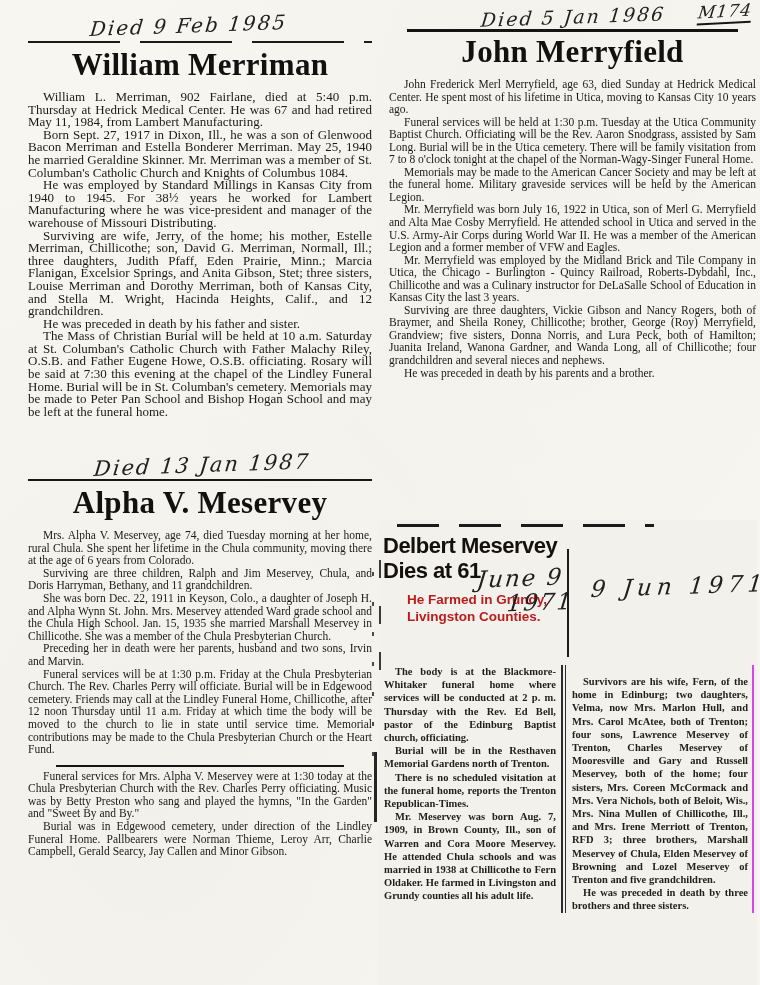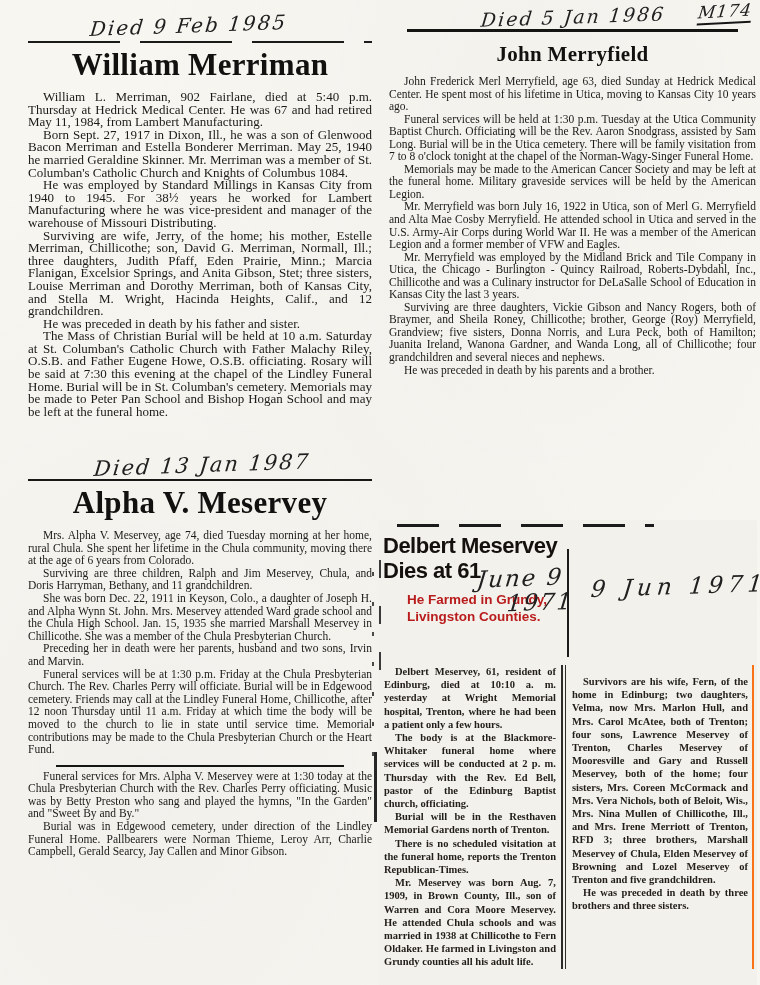--- a/index.html
+++ b/index.html
@@ -44,21 +44,21 @@
 
   
   #clip-merryfield { left:389px; top:4px; width:367px; }
   .m174 {
     position:absolute; right:4px; top:-3px; font-size:17px;
     border-bottom:2px solid #161616; padding-bottom:1px;
     transform:rotate(-3deg) skewX(-10deg); letter-spacing:1px;
   }
   #clip-merryfield .hw-date { font-size:19px; margin-left:92px; }
   .rule-merryfield { height:3px; background:#141413; width:90%; margin:3px auto 0; }
-  #clip-merryfield .headline { font-size:21px; margin-top:10px; }
+  #clip-merryfield .headline { font-size:31px; margin-top:2px; }
   #clip-merryfield .serif-body { font-size:11.5px; line-height:12.55px; }
 
   
   #clip-alpha { left:28px; top:452px; width:344px; }
   #clip-alpha .hw { font-size:21px; margin-left:66px; }
   .rule-alpha { height:2px; background:#181817; margin-top:3px; }
   #clip-alpha .headline { font-size:31px; }
   #clip-alpha .serif-body { font-size:11.5px; line-height:12.6px; }
   .services-rule { height:2px; background:#151514; width:84%; margin:9px auto 3px; }
   .services-head { font-size:23px; margin:2px 0 7px; }
@@ -90,21 +90,21 @@
   .hw-margin { position:absolute; left:212px; top:40px; font-size:23px; letter-spacing:5px; }
   .delbert-cols { display:flex; margin-top:4px; }
   .dcol {
     font-family:"Liberation Serif", serif; font-weight:bold;
     font-size:10.5px; line-height:13.2px; text-align:justify; color:#201d1a;
   }
   .dcol .para { margin:0; text-indent:11px; }
   .dcol1 { width:172px; padding:0 5px 0 5px; border-right:2px solid #2c2c2c; }
   .dcol2 {
     width:176px; padding:10px 4px 0 6px; margin-left:2px;
-    border-left:1px solid #2c2c2c; border-right:2px solid #f97316;
+    border-left:1px solid #2c2c2c; border-right:2px solid #d946ef;
   }
   .delbert-edge {
     position:absolute; left:0; top:40px; width:2px; height:120px;
     background:repeating-linear-gradient(180deg,#3a3a3a 0 18px, transparent 18px 46px);
   }
 </style>
 </head>
 <body>
 
 <div class="page">
@@ -165,21 +165,20 @@
     <div class="delbert-headwrap">
       <h1 class="delbert-head" style="margin-top:6px;">Delbert Meservey Dies at 61</h1>
       <div class="hw hw-june">June 9</div>
       <div class="hw hw-1971">1971</div>
       <div class="delbert-vline"></div>
       <div class="hw hw-margin">9 Jun 1971</div>
       <div class="delbert-sub">He Farmed in Grundy, Livingston Counties.</div>
     </div>
     <div class="delbert-cols">
       <div class="dcol dcol1">
-          <p class="para">Delbert Meservey, 61, resident of Edinburg, died at 10:10 a. m. yesterday at Wright Memorial hospital, Trenton, where he had been a patient only a few hours.</p>
           <p class="para">The body is at the Blackmore-Whitaker funeral home where services will be conducted at 2 p. m. Thursday with the Rev. Ed Bell, pastor of the Edinburg Baptist church, officiating.</p>
           <p class="para">Burial will be in the Resthaven Memorial Gardens north of Trenton.</p>
           <p class="para">There is no scheduled visitation at the funeral home, reports the Trenton Republican-Times.</p>
           <p class="para">Mr. Meservey was born Aug. 7, 1909, in Brown County, Ill., son of Warren and Cora Moore Meservey. He attended Chula schools and was married in 1938 at Chillicothe to Fern Oldaker. He farmed in Livingston and Grundy counties all his adult life.</p>
         </div>
       <div class="dcol dcol2">
           <p class="para">Survivors are his wife, Fern, of the home in Edinburg; two daughters, Velma, now Mrs. Marlon Hull, and Mrs. Carol McAtee, both of Trenton; four sons, Lawrence Meservey of Trenton, Charles Meservey of Mooresville and Gary and Russell Meservey, both of the home; four sisters, Mrs. Coreen McCormack and Mrs. Vera Nichols, both of Beloit, Wis., Mrs. Nina Mullen of Chillicothe, Ill., and Mrs. Irene Merriott of Trenton, RFD 3; three brothers, Marshall Meservey of Chula, Elden Meservey of Browning and Lozel Meservey of Trenton and five grandchildren.</p>
           <p class="para">He was preceded in death by three brothers and three sisters.</p>
         </div>
     </div>

